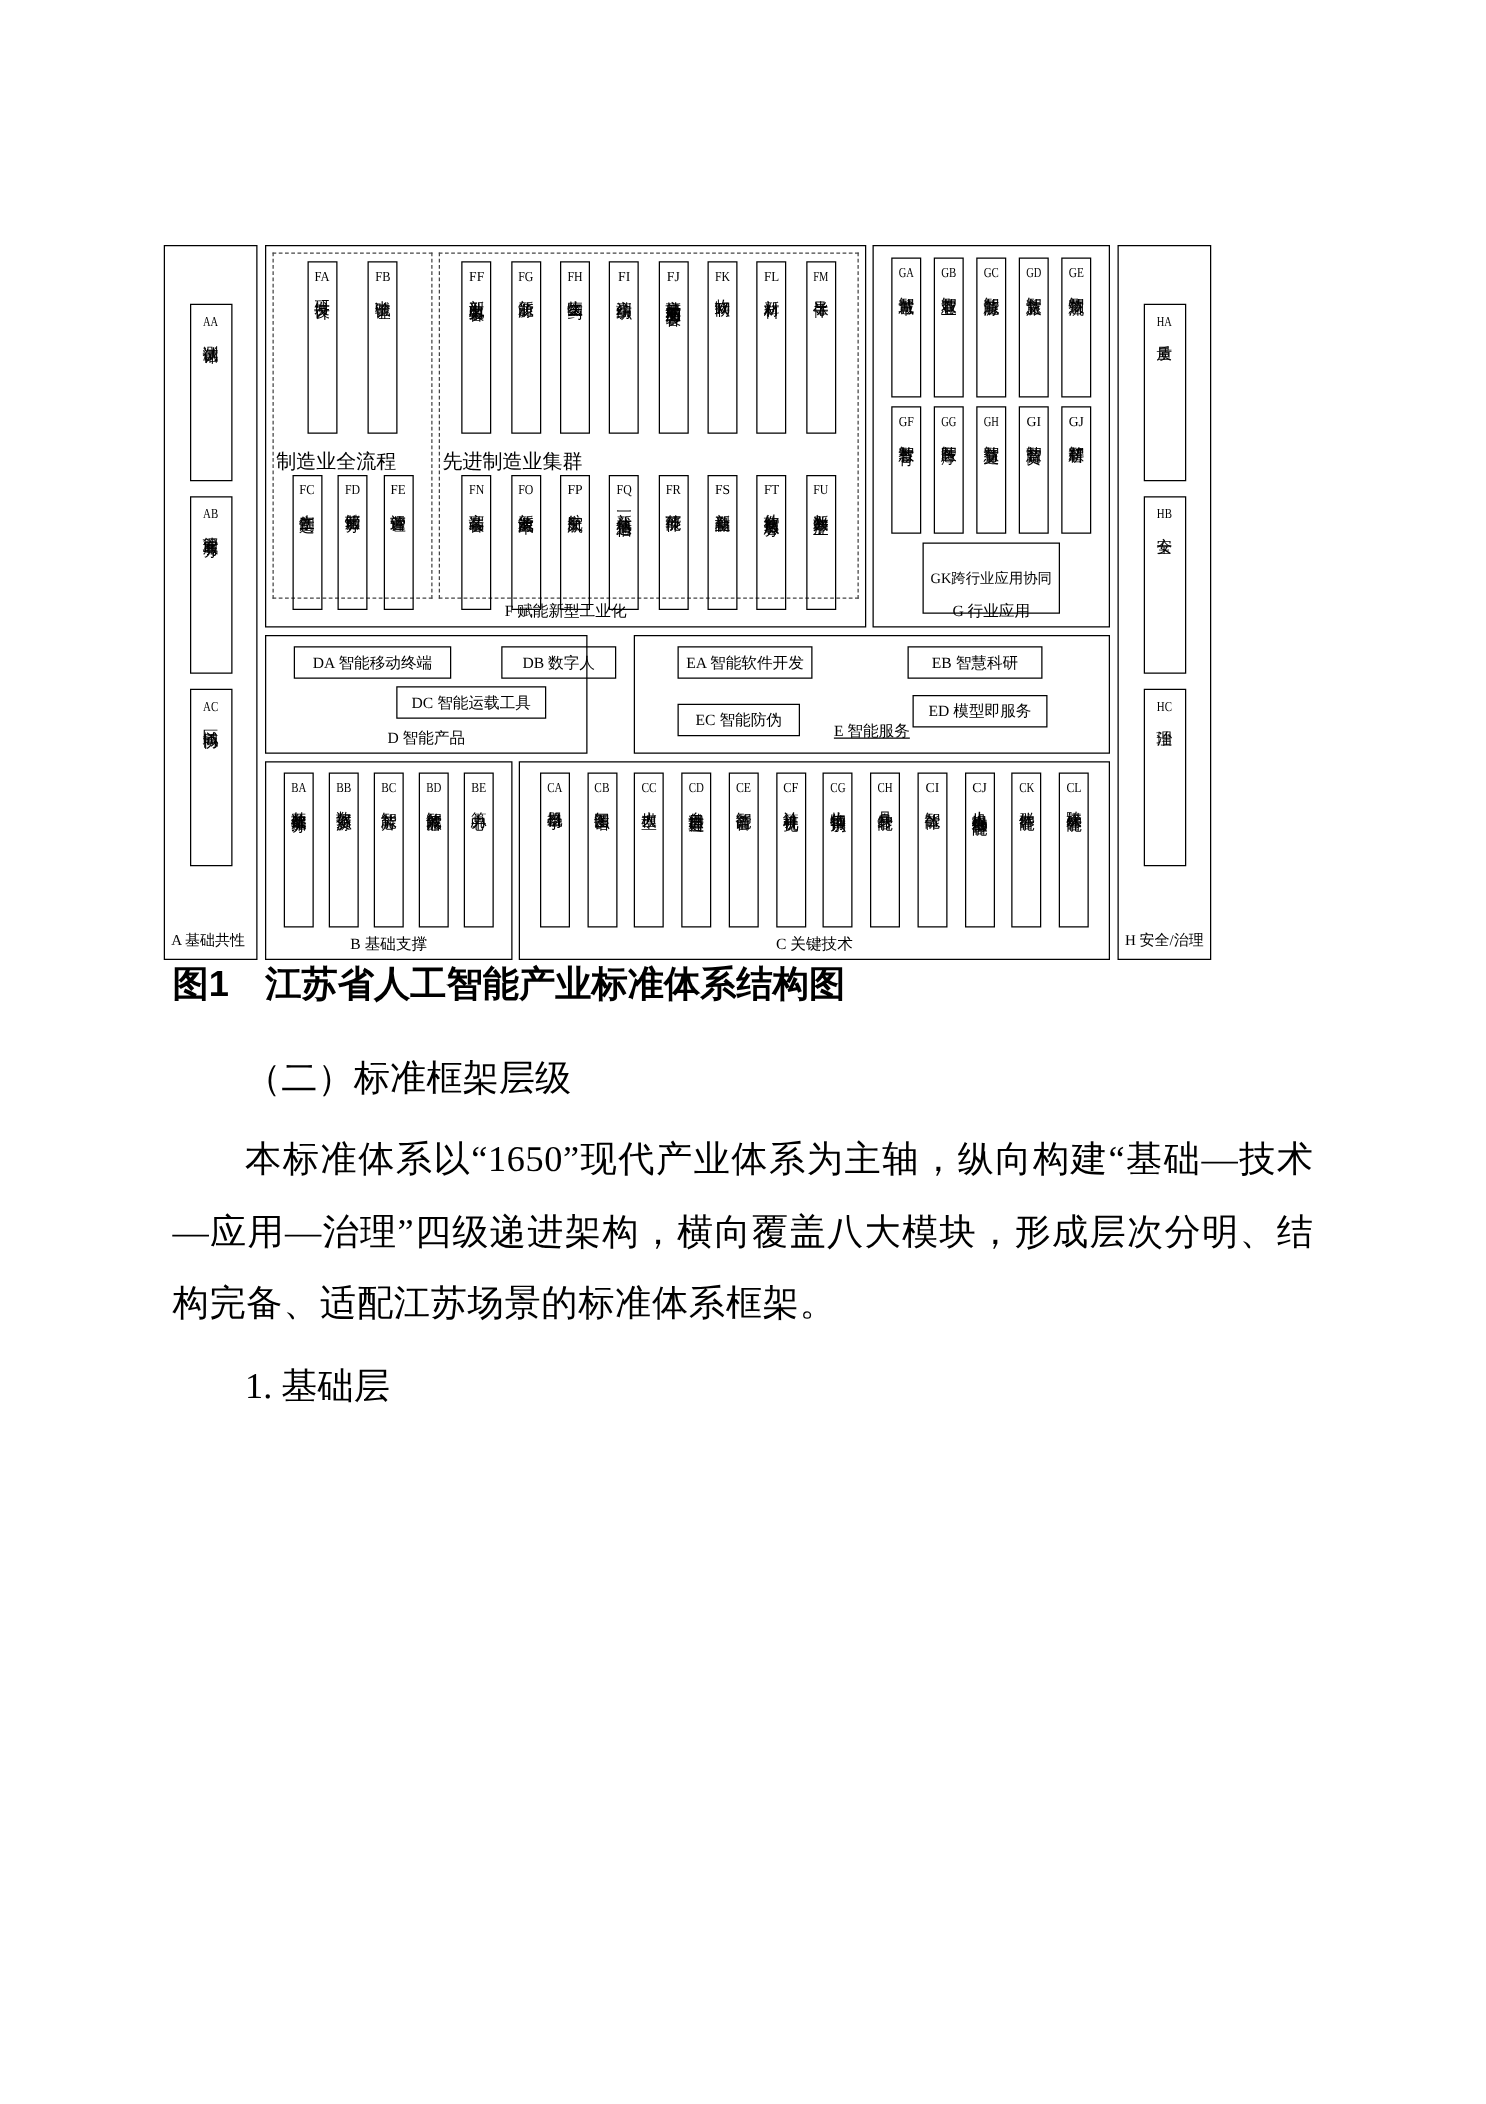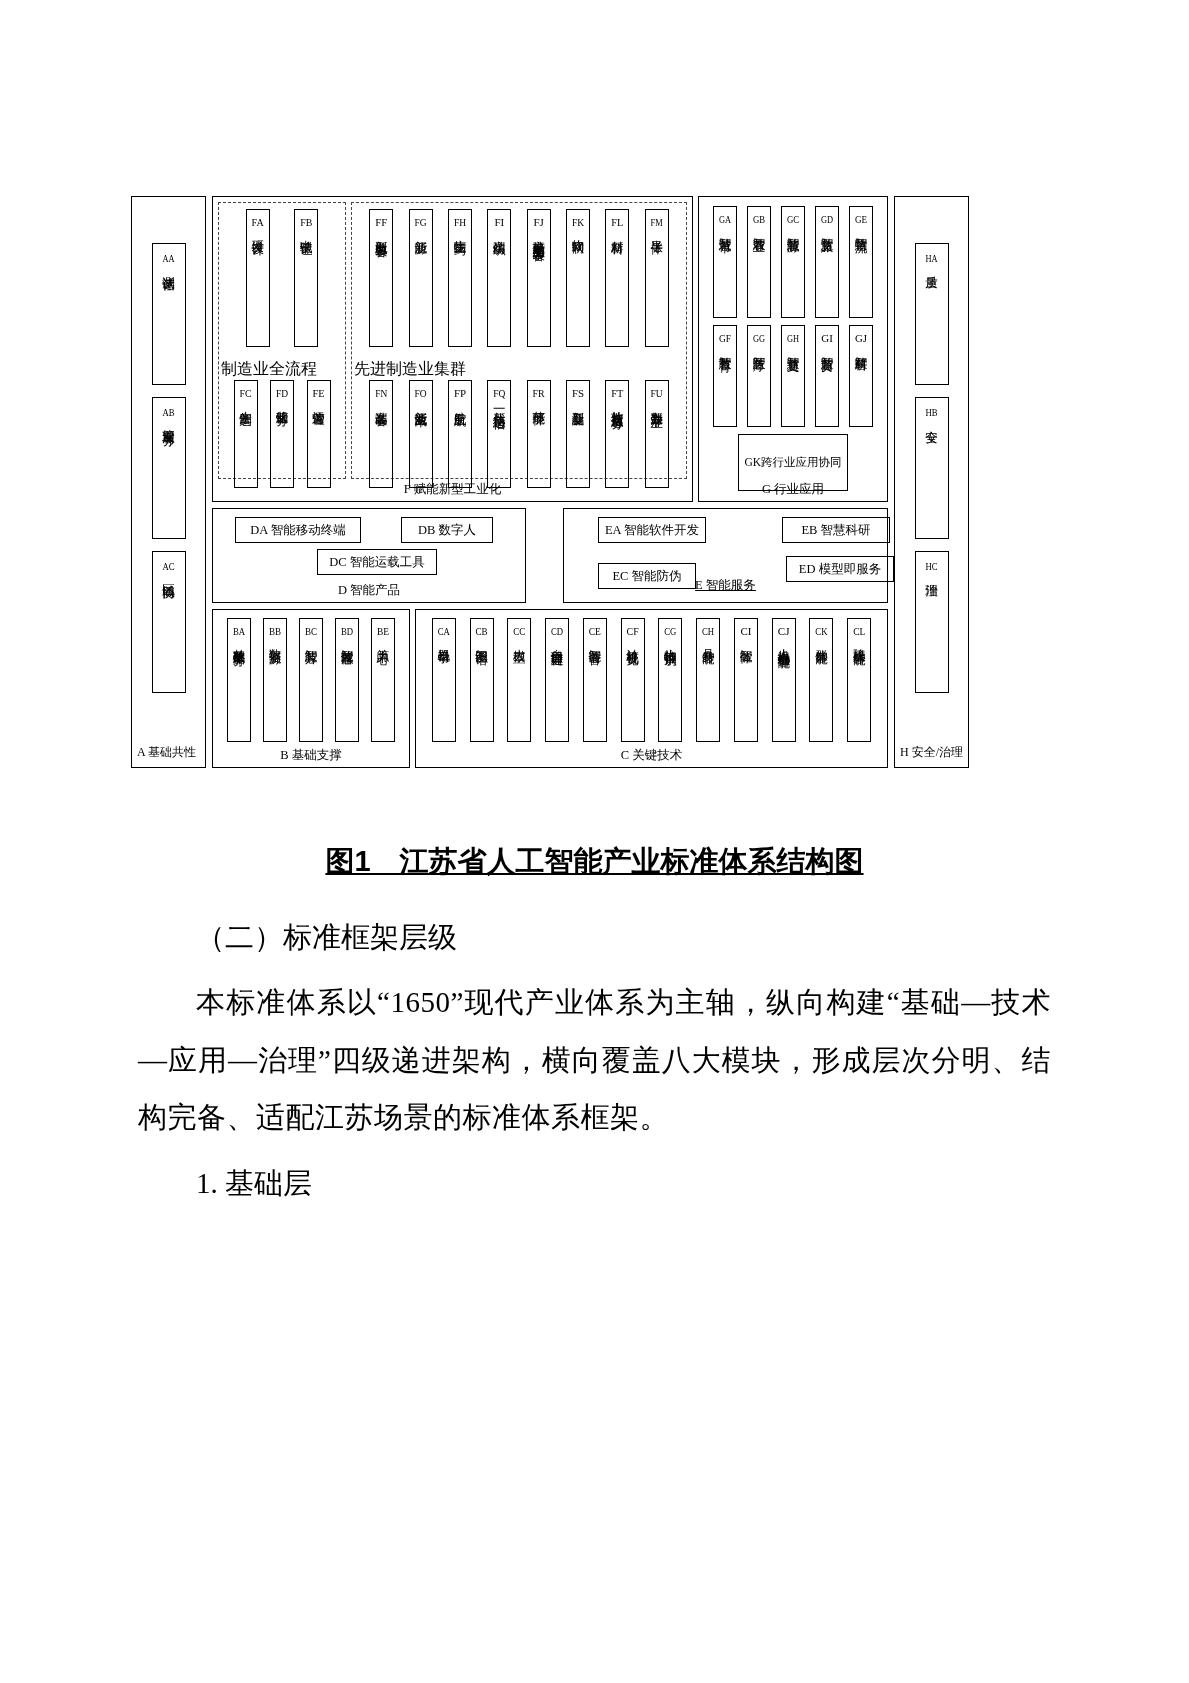--- a/index.html
+++ b/index.html
@@ -57,39 +57,39 @@
 
   .box-g { width: 190px; display: flex; flex-direction: column; gap: 7px; padding: 9px 4px 22px; }
   .vrow-g1 .vbox { height: 112px; }
   .vrow-g2 .vbox { height: 102px; }
   .cross-box {
     border: 1px solid #000; font-size: 11.5px;
     padding: 20px 5px; margin: 0 auto; white-space: nowrap;
   }
 
   .row-mid { display: flex; gap: 5px; height: 95px; }
-  .box-d { width: 314px; }
+  .box-d { width: 258px; }
   .box-e { flex: 1; margin-left: 32px; }
   .hbox {
     position: absolute; height: 26px; border: 1px solid #000;
     display: flex; align-items: center; justify-content: center;
     font-size: 12.5px; white-space: nowrap; padding: 0 4px;
   }
 
   .row-bot { display: flex; gap: 5px; height: 159px; }
   .box-b { width: 198px; padding: 8px 2px 22px; }
   .box-c { flex: 1; padding: 8px 2px 22px; }
   .box-b .vbox, .box-c .vbox { height: 124px; }
 
   
   .text-block { margin: 0 138px; }
   .caption {
-    margin-top: 74px; text-align: center;
+    
     font-family: "Liberation Sans", "DejaVu Sans", sans-serif;
-    font-weight: bold; font-size: 29px; text-decoration: underline;
+    font-weight: bold; font-size: 29px;
   }
   .h2 { margin-top: 32px; font-size: 29px; text-indent: 2em; line-height: 1.6; }
   .para {
     margin-top: 14px; font-size: 29px; line-height: 1.97;
     text-indent: 2em; text-align: justify; letter-spacing: 0.5px;
   }
   .h3 { margin-top: 10px; font-size: 29px; text-indent: 2em; line-height: 1.9; }
 </style>
 </head>
 <body>

